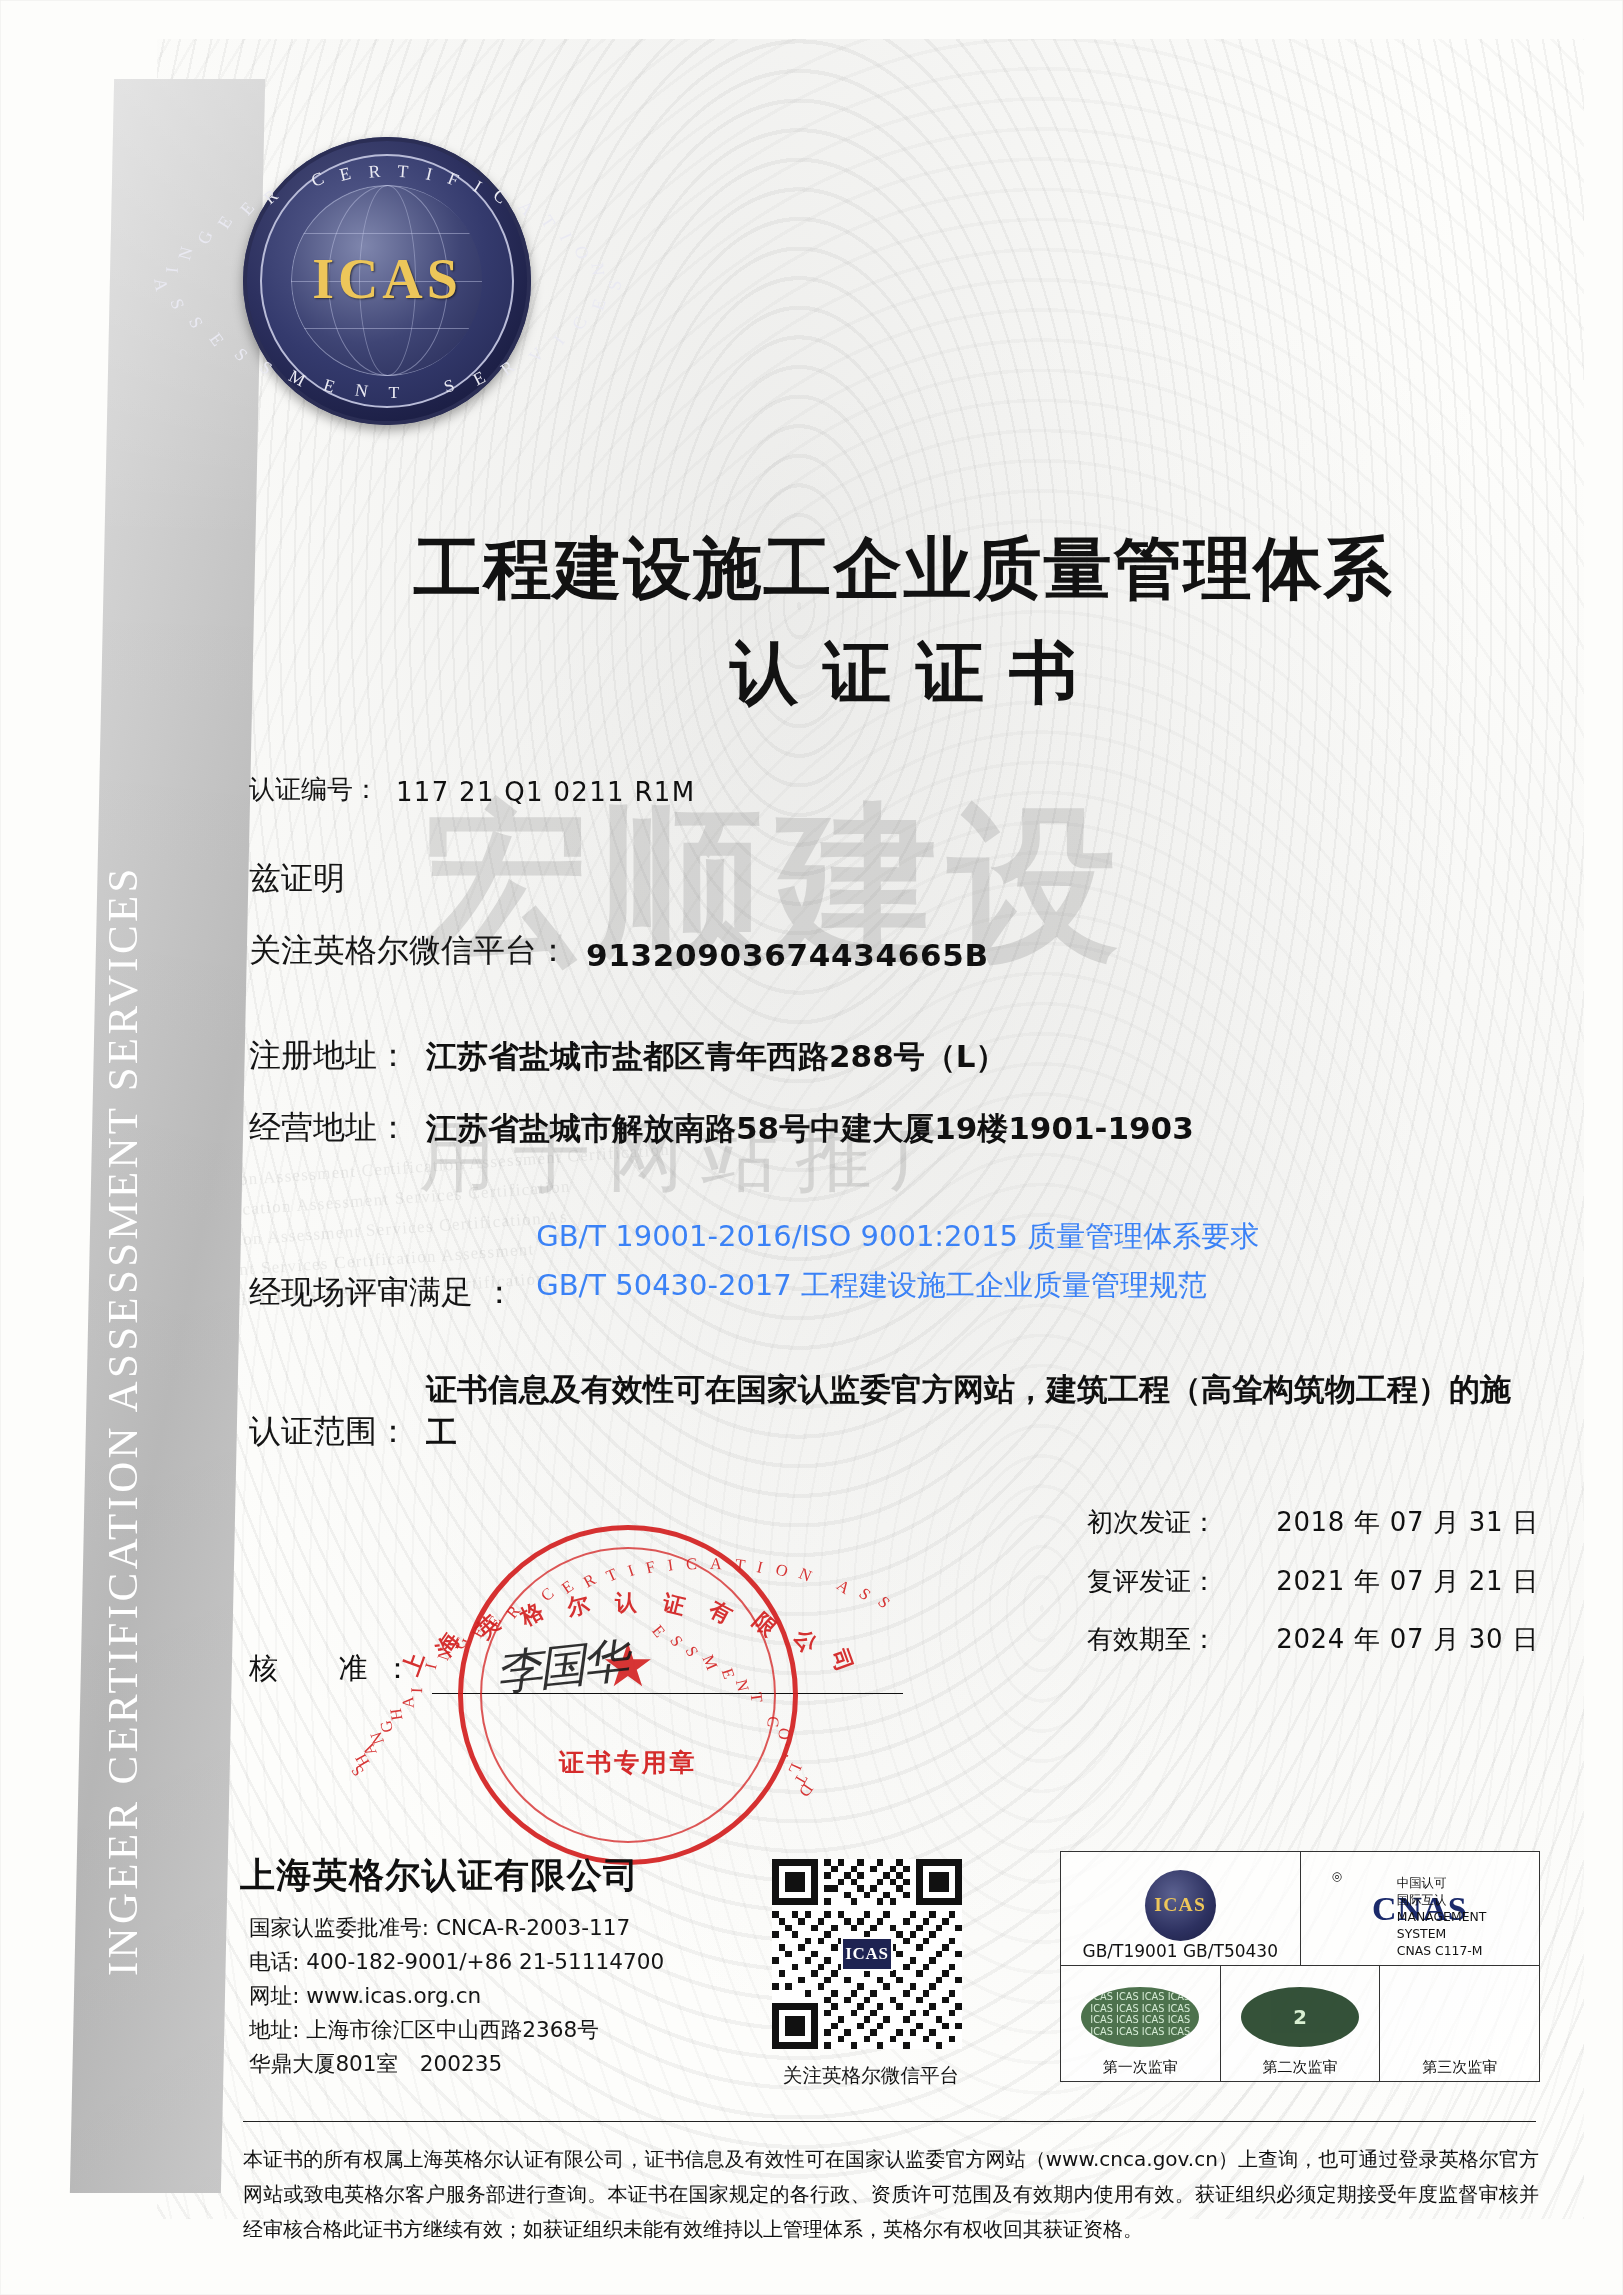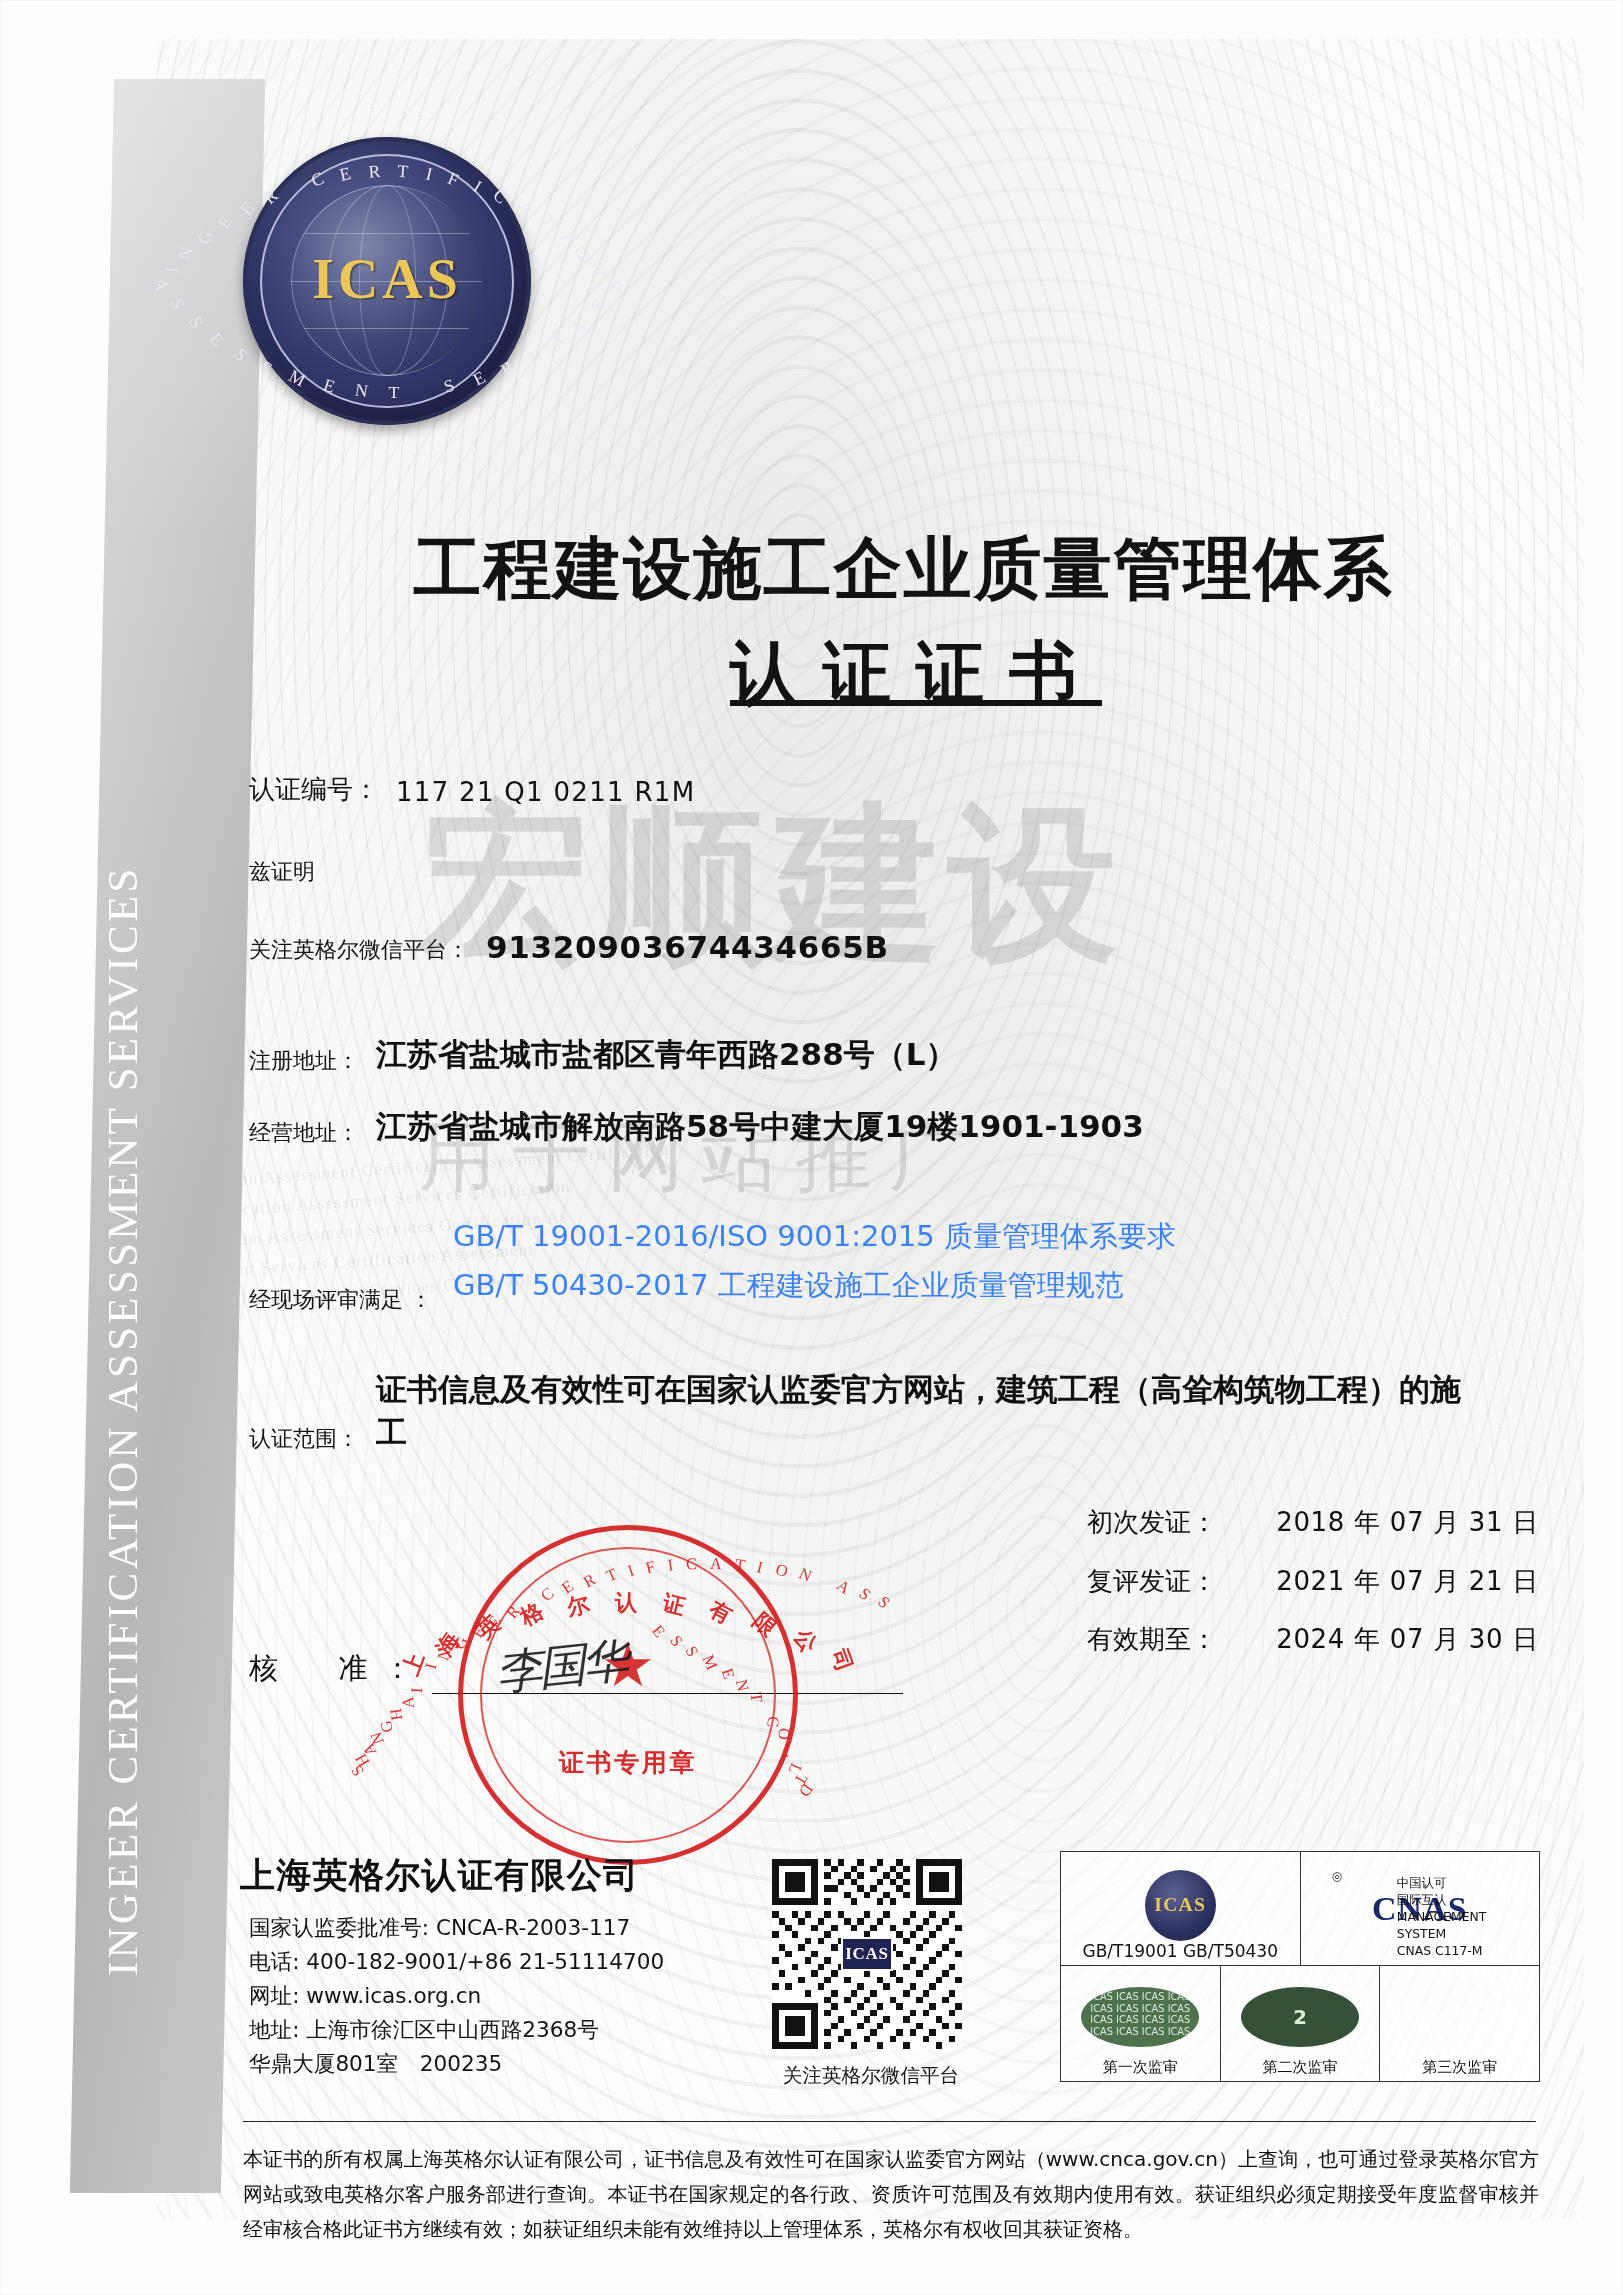--- a/index.html
+++ b/index.html
@@ -181,21 +181,20 @@
     left: 275px;
     top: 628px;
     width: 1257px;
     text-align: center;
     font-family: "DejaVu Sans", sans-serif;
     font-weight: bold;
     font-size: 68px;
     letter-spacing: 25px;
     text-indent: 25px;
     color: #121212;
-    text-decoration: underline;
   }
 
   
   .watermark {
     position: absolute;
     left: 419px;
     top: 772px;
     width: 1152px;
     font-family: "DejaVu Sans", sans-serif;
     font-weight: bold;
@@ -219,21 +218,21 @@
   }
 
   
   .field {
     position: absolute;
     display: flex;
     align-items: flex-end;
   }
   .f-label {
     font-family: "DejaVu Sans", sans-serif;
-    font-size: 22px;
+    font-size: 32px;
     color: #151515;
     white-space: nowrap;
   }
   .f-value {
     font-family: "DejaVu Sans", sans-serif;
     font-size: 29px;
     font-weight: bold;
     color: #101010;
   }
 

